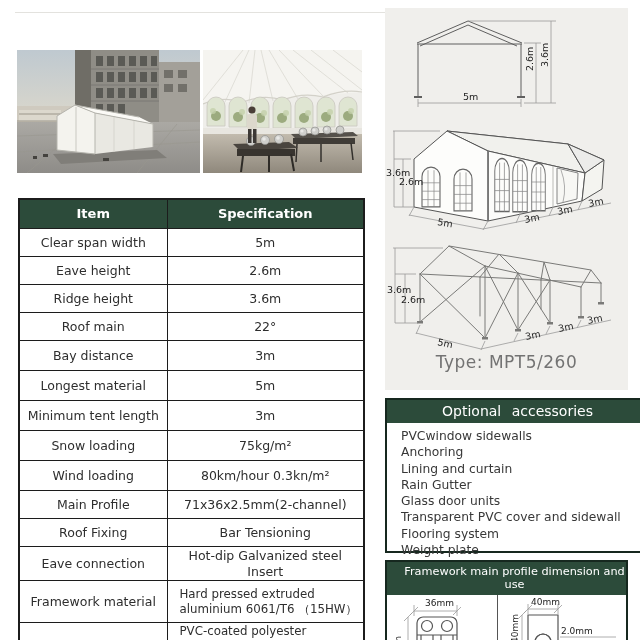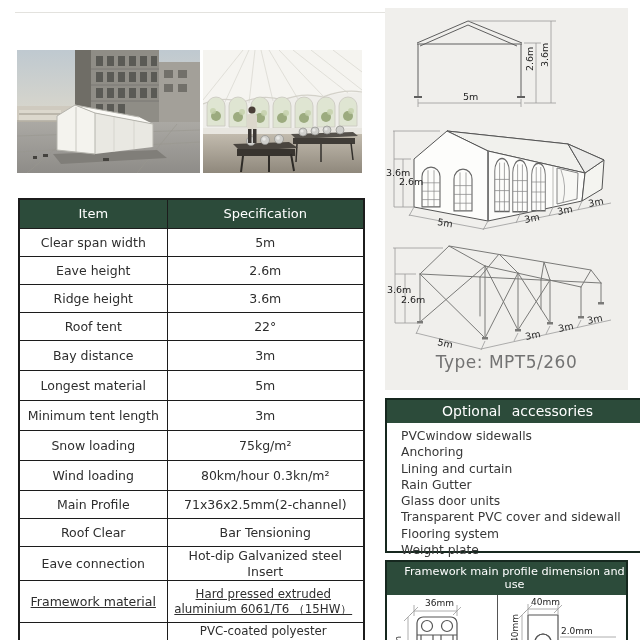--- a/index.html
+++ b/index.html
@@ -12,26 +12,26 @@
   .photo svg{display:block;}
   .photo1{left:17px;width:183px;}
   .photo2{left:203px;width:159px;}
 
   
   table.spec{position:absolute;left:18px;top:198px;width:345px;border-collapse:collapse;
              table-layout:fixed;background:#fff;}
   table.spec th,table.spec td{border:1px solid #1c1c1c;padding:1px 4px;text-align:center;
              font-size:12.5px;line-height:1.25;}
   table.spec{border:2px solid #1c1c1c;}
-  table.spec th{background:#2c4b3a;color:#ffffff;font-weight:normal;font-size:13px;height:26px;}
+  table.spec th{background:#2c4b3a;color:#ffffff;font-weight:bold;font-size:13px;height:26px;}
   table.spec tbody tr{height:28px;}
   table.spec tbody tr.h30{height:30px;padding-left:44px;}
-  table.spec tbody tr.h42{height:42px;text-decoration:underline;}
+  table.spec tbody tr.h42{height:42px;}
   table.spec tbody tr.h46{height:46px;}
-  table.spec td.ml{text-align:center;font-size:11.8px;padding-left:0;margin-left:19px;}
+  table.spec td.ml{text-align:left;font-size:11.8px;padding-left:12px;margin-left:19px;}
 
   
   .panel{position:absolute;left:385px;top:8px;width:243px;height:382px;background:#f0efec;}
   .panel svg{position:absolute;left:0;top:0;}
   .type-label{position:absolute;left:0;top:344px;width:100%;text-align:center;
               font-size:17px;color:#737373;letter-spacing:0.5px;}
   text.dim{font-family:"DejaVu Sans","Liberation Sans",sans-serif;font-size:9.5px;fill:#222;}
 
   
   .acc-box{position:absolute;left:385px;top:398px;width:265px;height:155px;
@@ -260,21 +260,21 @@
         </tr>
       <tr>
           <td>Eave height</td>
           <td>2.6m</td>
         </tr>
       <tr>
           <td>Ridge height</td>
           <td>3.6m</td>
         </tr>
       <tr>
-          <td>Roof tent</td>
+          <td>Roof main</td>
           <td>22°</td>
         </tr>
       <tr class="h30">
           <td>Bay distance</td>
           <td>3m</td>
         </tr>
       <tr class="h30">
           <td>Longest material</td>
           <td>5m</td>
         </tr>
@@ -288,21 +288,21 @@
         </tr>
       <tr class="h30">
           <td>Wind loading</td>
           <td>80km/hour  0.3kn/m²</td>
         </tr>
       <tr>
           <td>Main Profile</td>
           <td>71x36x2.5mm(2-channel)</td>
         </tr>
       <tr>
-          <td>Roof Clear</td>
+          <td>Roof Fixing</td>
           <td>Bar Tensioning</td>
         </tr>
       <tr>
           <td>Eave connection</td>
           <td>Hot-dip Galvanized steel Insert</td>
         </tr>
       <tr class="h42">
           <td>Framework material</td>
           <td class="ml">Hard pressed extruded aluminium 6061/T6 （15HW）</td>
         </tr>

